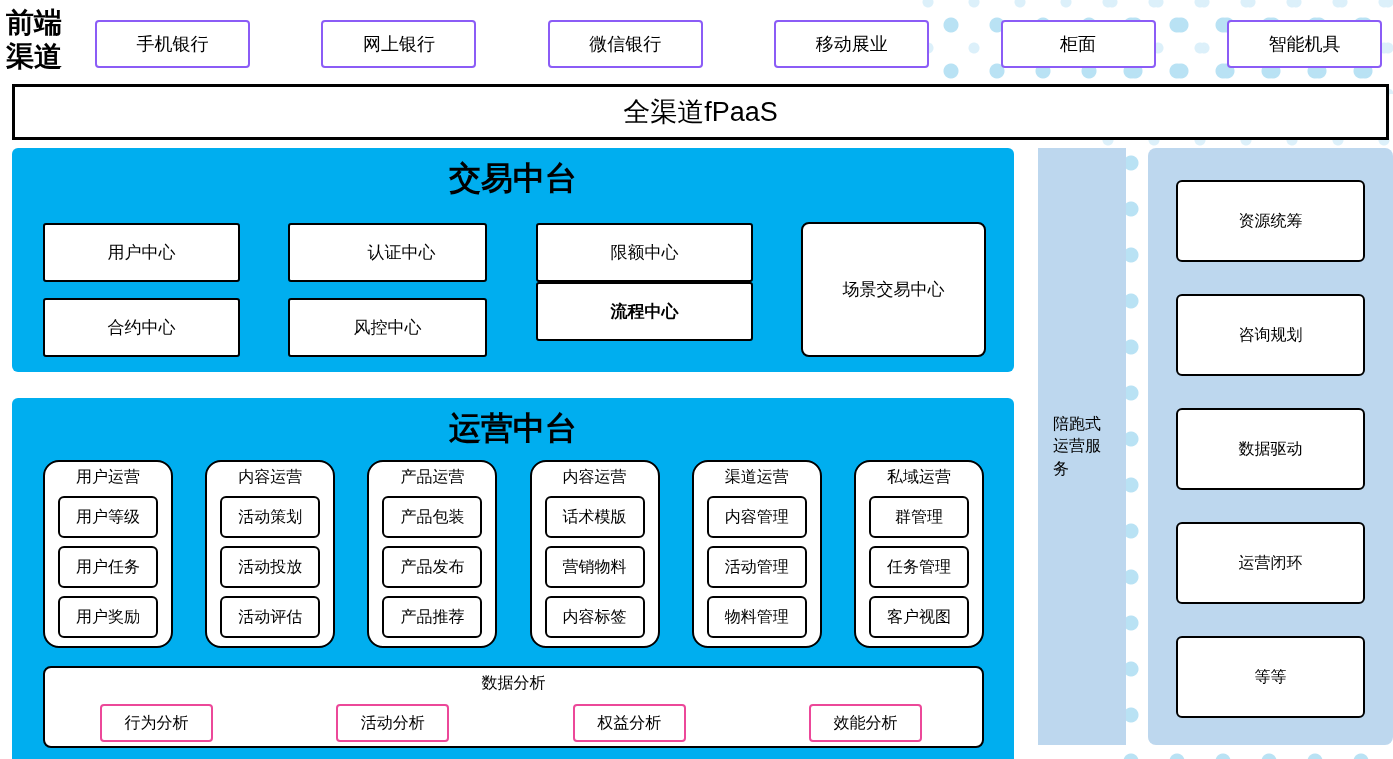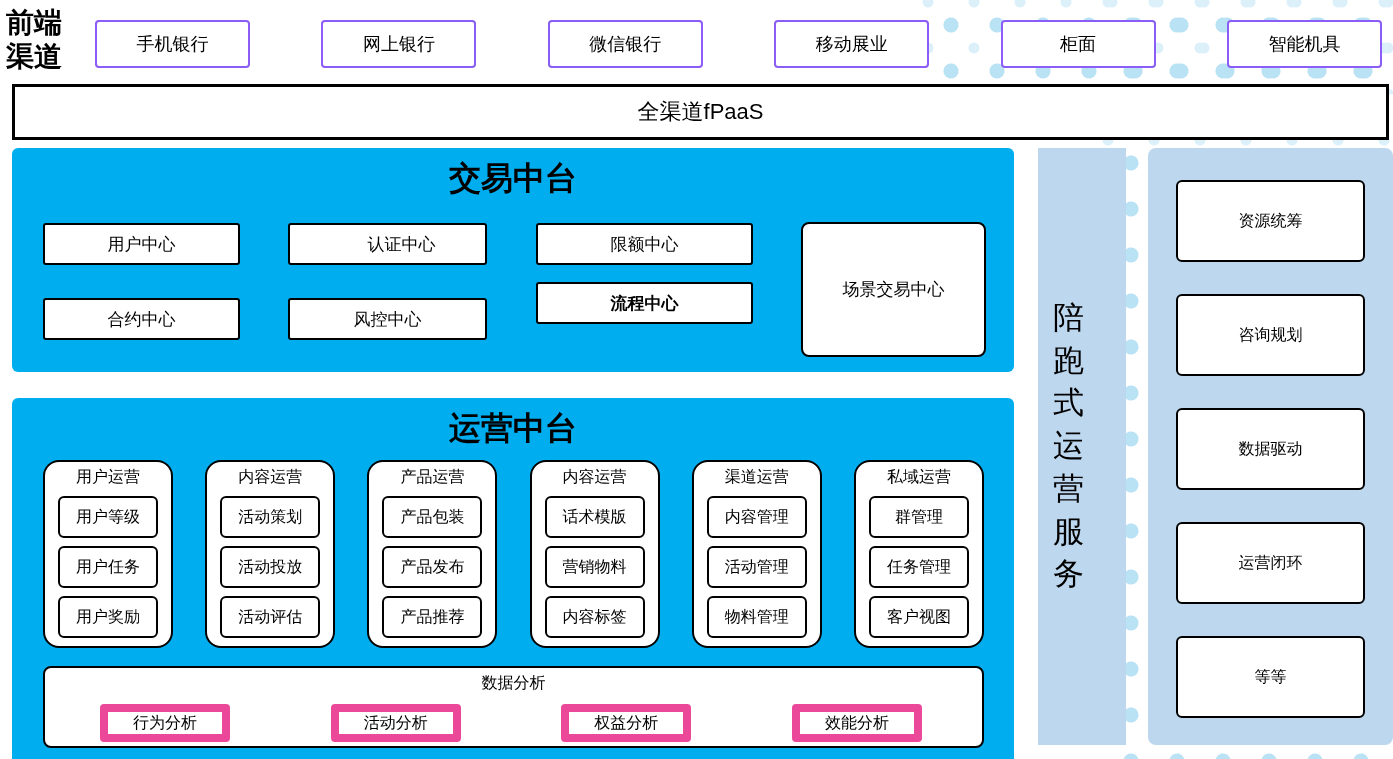--- a/index.html
+++ b/index.html
@@ -42,39 +42,39 @@
     background: #fff; border: 2px solid #8b5cf6; border-radius: 4px;
     display: flex; align-items: center; justify-content: center;
     font-size: 18px;
   }
 
   
   .fpaas {
     position: absolute; left: 12px; top: 84px; width: 1377px; height: 56px;
     background: #fff; border: 3px solid #000;
     display: flex; align-items: center; justify-content: center;
-    font-size: 22px;
+    font-size: 27px;
   }
 
   
   .panel {
     position: absolute; left: 12px; width: 1002px;
     background: #00aeef; border-radius: 6px;
   }
   .panel-title {
     font-family: "Liberation Serif", serif;
     font-weight: 700; font-size: 32px;
     text-align: center; padding-top: 9px;
   }
   .panel-trans { top: 148px; height: 224px; }
   .panel-ops   { top: 398px; height: 367px; }
 
   
   .t-box {
-    position: absolute; height: 42px;
+    position: absolute; height: 59px;
     background: #fff; border: 2px solid #000; border-radius: 3px;
     display: flex; align-items: center; justify-content: center;
     font-size: 17px;
   }
   .tb0 { left: 31px;  top: 75px;  width: 197px; }
   .tb1 { left: 276px; top: 75px;  width: 199px; padding-left: 28px; }
   .tb2 { left: 524px; top: 75px;  width: 217px; }
   .tb3 { left: 31px;  top: 150px; width: 197px; }
   .tb4 { left: 276px; top: 150px; width: 199px; }
   .tb5 { left: 524px; top: 134px; width: 217px; font-weight: bold; }
@@ -107,34 +107,34 @@
   .analysis {
     position: absolute; left: 31px; top: 268px; width: 941px; height: 82px;
     background: #fff; border: 2px solid #000; border-radius: 8px;
   }
   .analysis-title { text-align: center; font-size: 16px; margin-top: 5px; }
   .analysis-row {
     position: absolute; left: 55px; right: 60px; top: 36px;
     display: flex; justify-content: space-between;
   }
   .a-box {
-    width: 130px; height: 38px;
-    background: #fff; border: 8px solid #ec4899; border-radius: 4px;
+    width: 113px; height: 38px;
+    background: #fff; border: 2px solid #ec4899; border-radius: 4px;
     display: flex; align-items: center; justify-content: center;
     font-size: 16px;
   }
 
   
   .sidebar {
     position: absolute; left: 1038px; top: 148px; width: 88px; height: 597px;
     background: #bdd7ee;
     display: flex; align-items: center; justify-content: center;
   }
   .sidebar-text {
-    width: 58px; font-size: 31px; line-height: 1.38; text-align: left;
+    width: 58px; font-size: 16px; line-height: 1.38; text-align: left;
     word-break: break-all;
   }
 
   
   .right-panel {
     position: absolute; left: 1148px; top: 148px; width: 245px; height: 597px;
     background: #bdd7ee; border-radius: 8px;
     display: flex; flex-direction: column; gap: 32px;
     padding: 32px 28px;
   }

